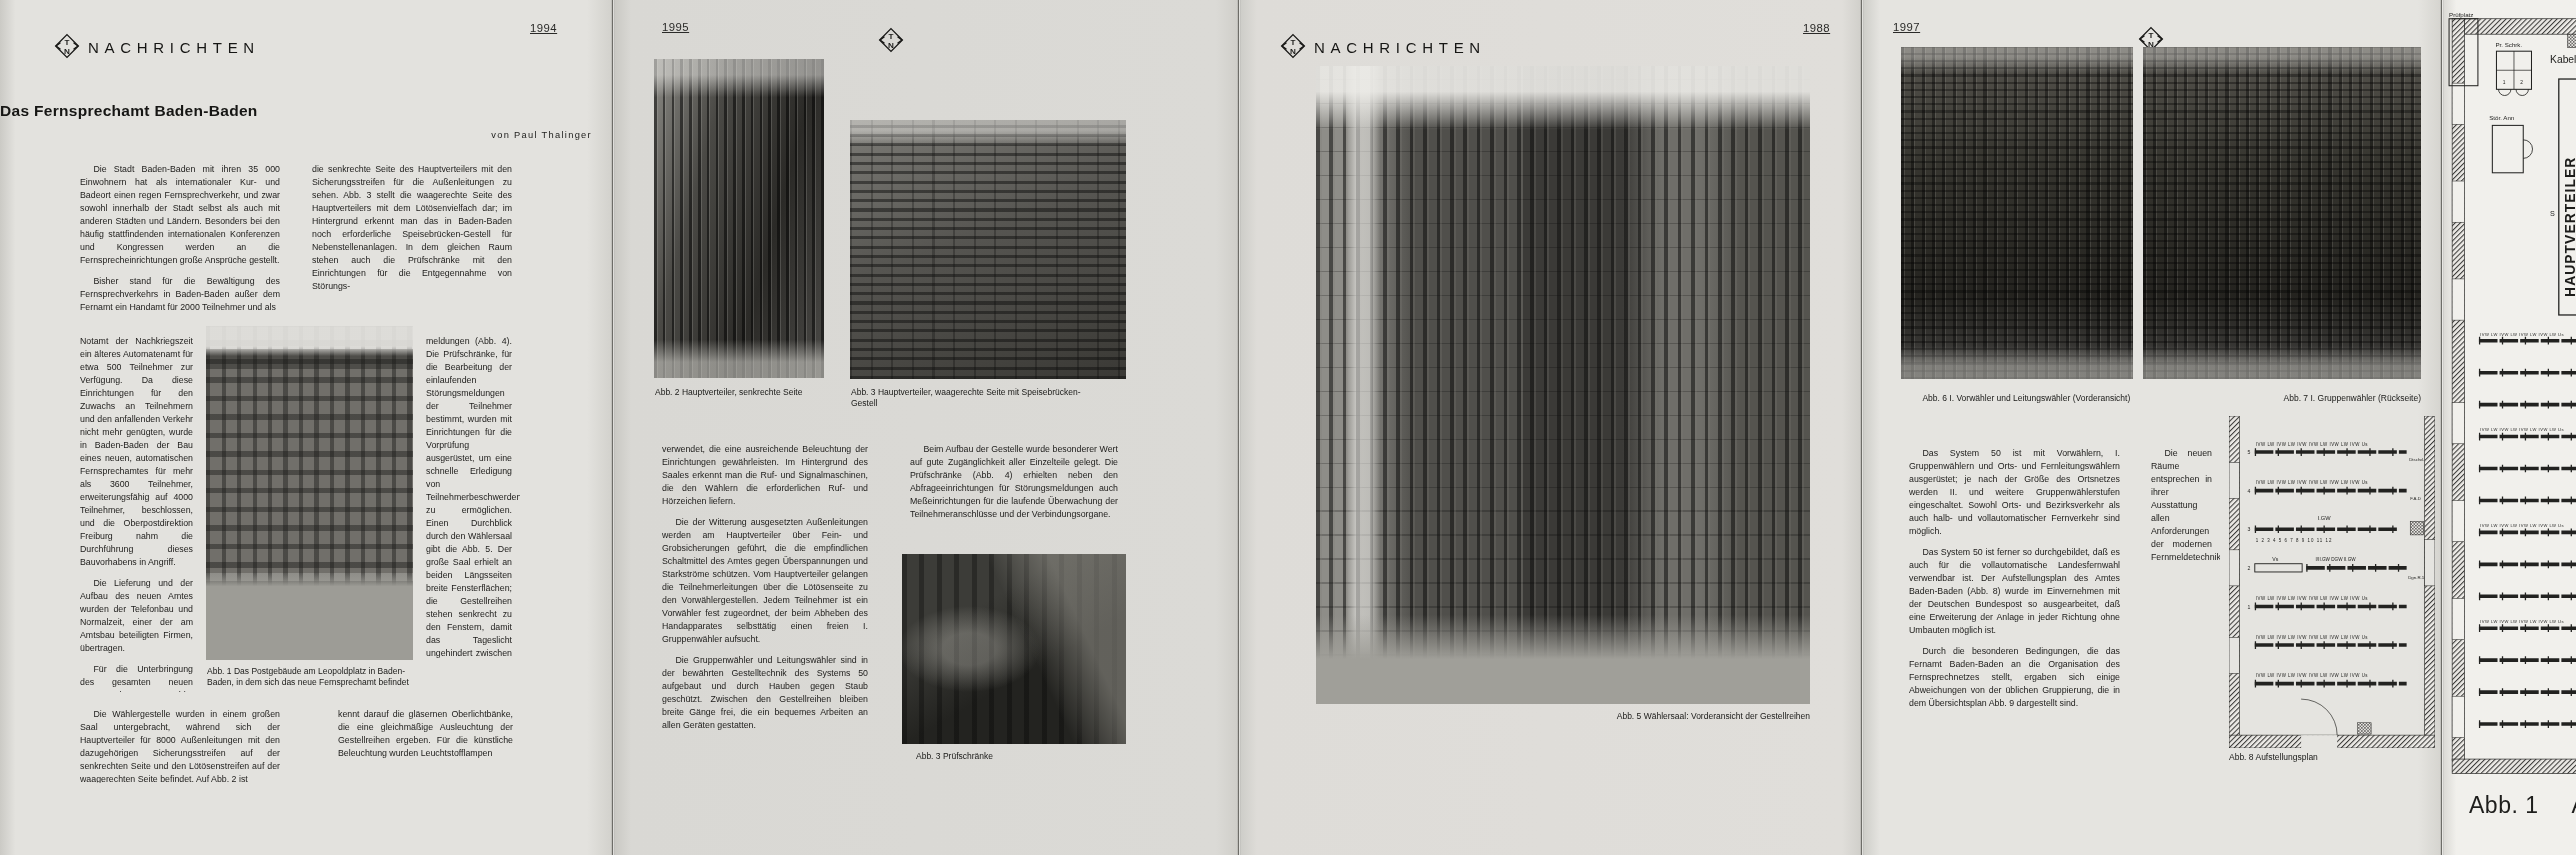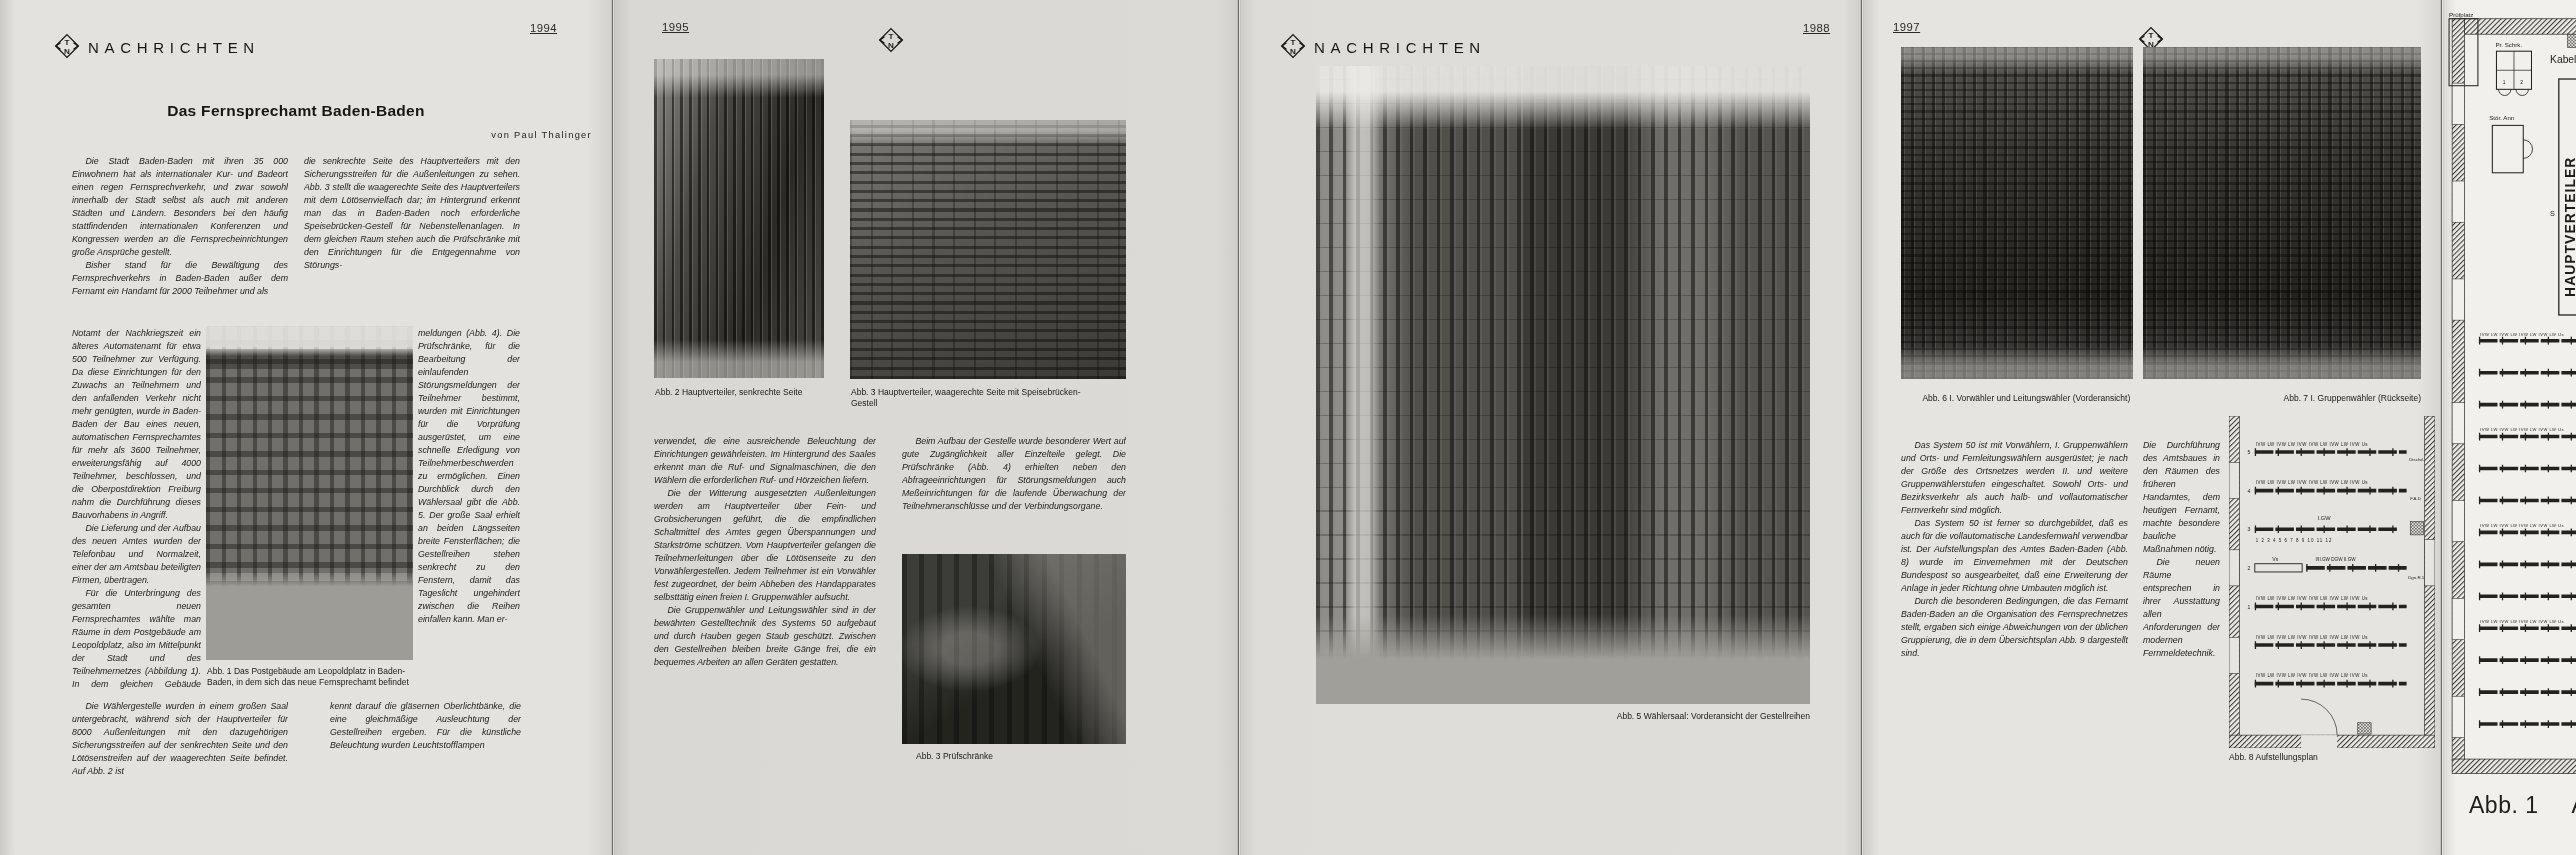--- a/index.html
+++ b/index.html
@@ -7,24 +7,24 @@
   .page{position:absolute;top:0;height:856px;}
   .p1{left:0;width:612px;background:linear-gradient(90deg,#cbcac5 0,#e3e2de 15.5px,#e3e2de 587px,#d2d1cc 100%);}
   .p2{left:613px;width:625px;background:linear-gradient(90deg,#c8c7c2 0,#d9d8d4 18px,#dbdad6 603px,#cfcec9 100%);}
   .p3{left:1239px;width:622px;background:linear-gradient(90deg,#ccccc7 0,#dedcd8 18px,#e0deda 603px,#d0cfca 100%);}
   .p4{left:1862px;width:579px;background:linear-gradient(90deg,#ccccc7 0,#e5e4e0 18px,#e5e4e0 556px,#d5d4cf 100%);}
   .p5{left:2442px;width:421px;background:linear-gradient(90deg,#d8d7d2 0,#f1f0ec 14.4px,#f1f0ec 407px,#dcdbd6 100%);}
   .seam{position:absolute;top:0;height:856px;width:4.1px;background:linear-gradient(90deg,rgba(40,40,38,0) 0,rgba(40,40,38,.38) 45%,rgba(250,250,248,.45) 62%,rgba(40,40,38,.14) 100%);}
   .pnum{position:absolute;font-size:11.3px;color:#2a2a28;letter-spacing:0.5px;text-decoration:underline;}
   .hdr-name{position:absolute;font-size:15px;letter-spacing:5.7px;color:#161614;}
   .logo{position:absolute;}
-  .title{position:absolute;font-weight:bold;font-size:15.5px;color:#161614;text-align:center;letter-spacing:0.3px;}
+  .title{position:absolute;font-weight:bold;font-size:15.5px;color:#161614;letter-spacing:0.3px;}
   .byline{position:absolute;font-size:9.3px;letter-spacing:1.3px;color:#1d1d1b;text-align:right;}
   .col{position:absolute;font-size:8.8px;line-height:13px;text-align:justify;color:#22211f;overflow:hidden;}
-  .col p{margin:0;font-style:italic;}
+  .col p{margin:8px;}
   .col p.ind{text-indent:13.4px;}
   .cap{position:absolute;font-size:8.5px;line-height:11.3px;color:#191917;}
   .cap.c{text-align:right;}
   .photo{position:absolute;}
   .bigcap{position:absolute;font-size:23px;color:#1e1e1c;letter-spacing:0.5px;white-space:nowrap;}
   .bigcap .sp{margin-left:33px;}
   svg text{font-family:"Liberation Sans",sans-serif;fill:#1d1d1b;}
   
   .ph-building{background:
     linear-gradient(180deg, rgba(222,221,217,.95) 0 6%, transparent 9%),
@@ -193,21 +193,20 @@
 
     <div class="photo ph-dense" style="left:281px;top:47px;width:278px;height:332px"></div>
     <div class="cap c" style="left:281px;top:393px;width:278px">Abb. 7   I. Gruppenwähler (Rückseite)</div>
 
     <div class="col" style="left:39px;top:439px;width:227px;height:340px">
       <p class="ind">Das System 50 ist mit Vorwählern, I. Gruppenwählern und Orts- und Fernleitungswählern ausgerüstet; je nach der Größe des Ortsnetzes werden II. und weitere Gruppenwählerstufen eingeschaltet. Sowohl Orts- und Bezirksverkehr als auch halb- und vollautomatischer Fernverkehr sind möglich.</p>
       <p class="ind">Das System 50 ist ferner so durchgebildet, daß es auch für die vollautomatische Landesfernwahl verwendbar ist. Der Aufstellungsplan des Amtes Baden-Baden (Abb. 8) wurde im Einvernehmen mit der Deutschen Bundespost so ausgearbeitet, daß eine Erweiterung der Anlage in jeder Richtung ohne Umbauten möglich ist.</p>
       <p class="ind">Durch die besonderen Bedingungen, die das Fernamt Baden-Baden an die Organisation des Fernsprechnetzes stellt, ergaben sich einige Abweichungen von der üblichen Gruppierung, die in dem Übersichtsplan Abb. 9 dargestellt sind.</p>
     </div>
     <div class="col" style="left:281px;top:439px;width:77px;height:309px">
-      <p>Die Durchführung des Amtsbaues in den Räumen des früheren Handamtes, dem heutigen Fernamt, machte besondere bauliche Maßnahmen nötig.</p>
       <p class="ind">Die neuen Räume entsprechen in ihrer Ausstattung allen Anforderungen der modernen Fernmeldetechnik.</p>
     </div>
 
     <svg style="position:absolute;left:367px;top:416px" width="206" height="332" viewBox="0 0 400 645">
       <g>
         <rect x="0" y="0" width="20" height="645" fill="url(#h45)" stroke="#222220" stroke-width="1.2"></rect>
         <rect x="0" y="90" width="20" height="70" fill="#e5e4e0" stroke="#222220" stroke-width="1"></rect>
         <rect x="0" y="260" width="20" height="70" fill="#e5e4e0" stroke="#222220" stroke-width="1"></rect>
         <rect x="0" y="430" width="20" height="70" fill="#e5e4e0" stroke="#222220" stroke-width="1"></rect>
         <rect x="380" y="0" width="20" height="645" fill="url(#h45)" stroke="#222220" stroke-width="1.2"></rect>

